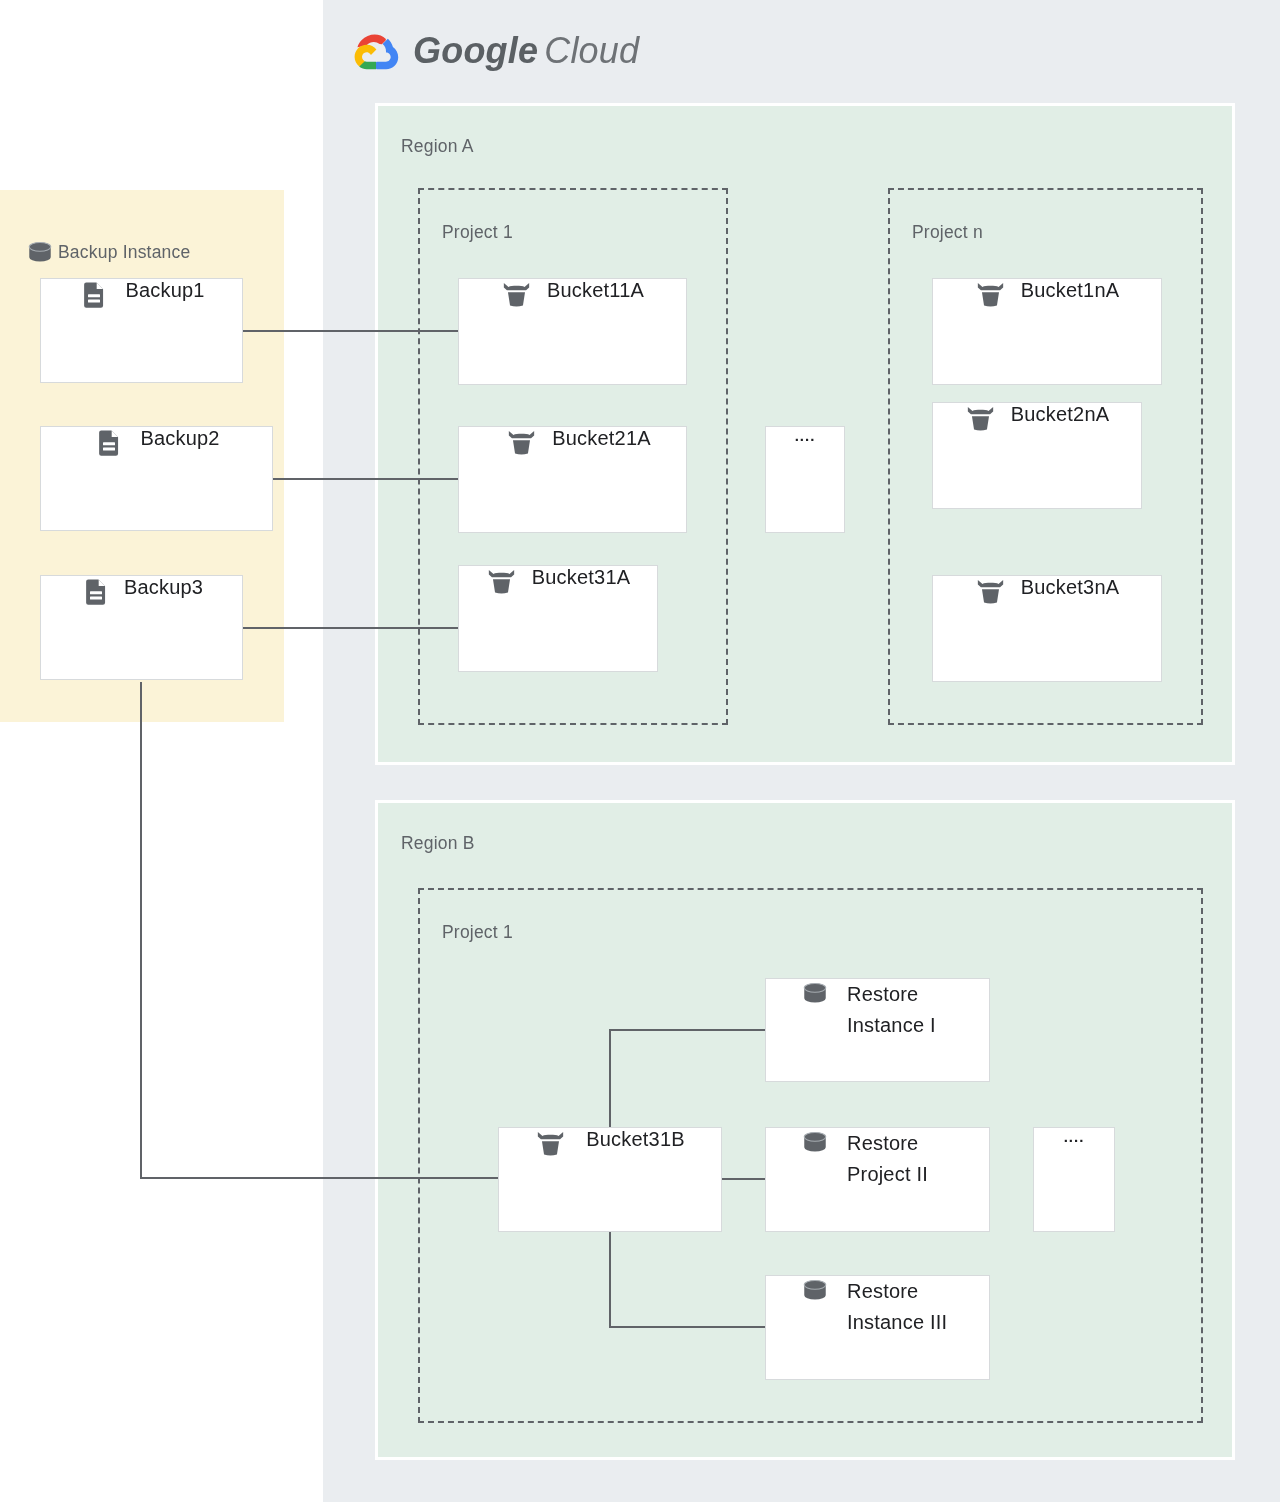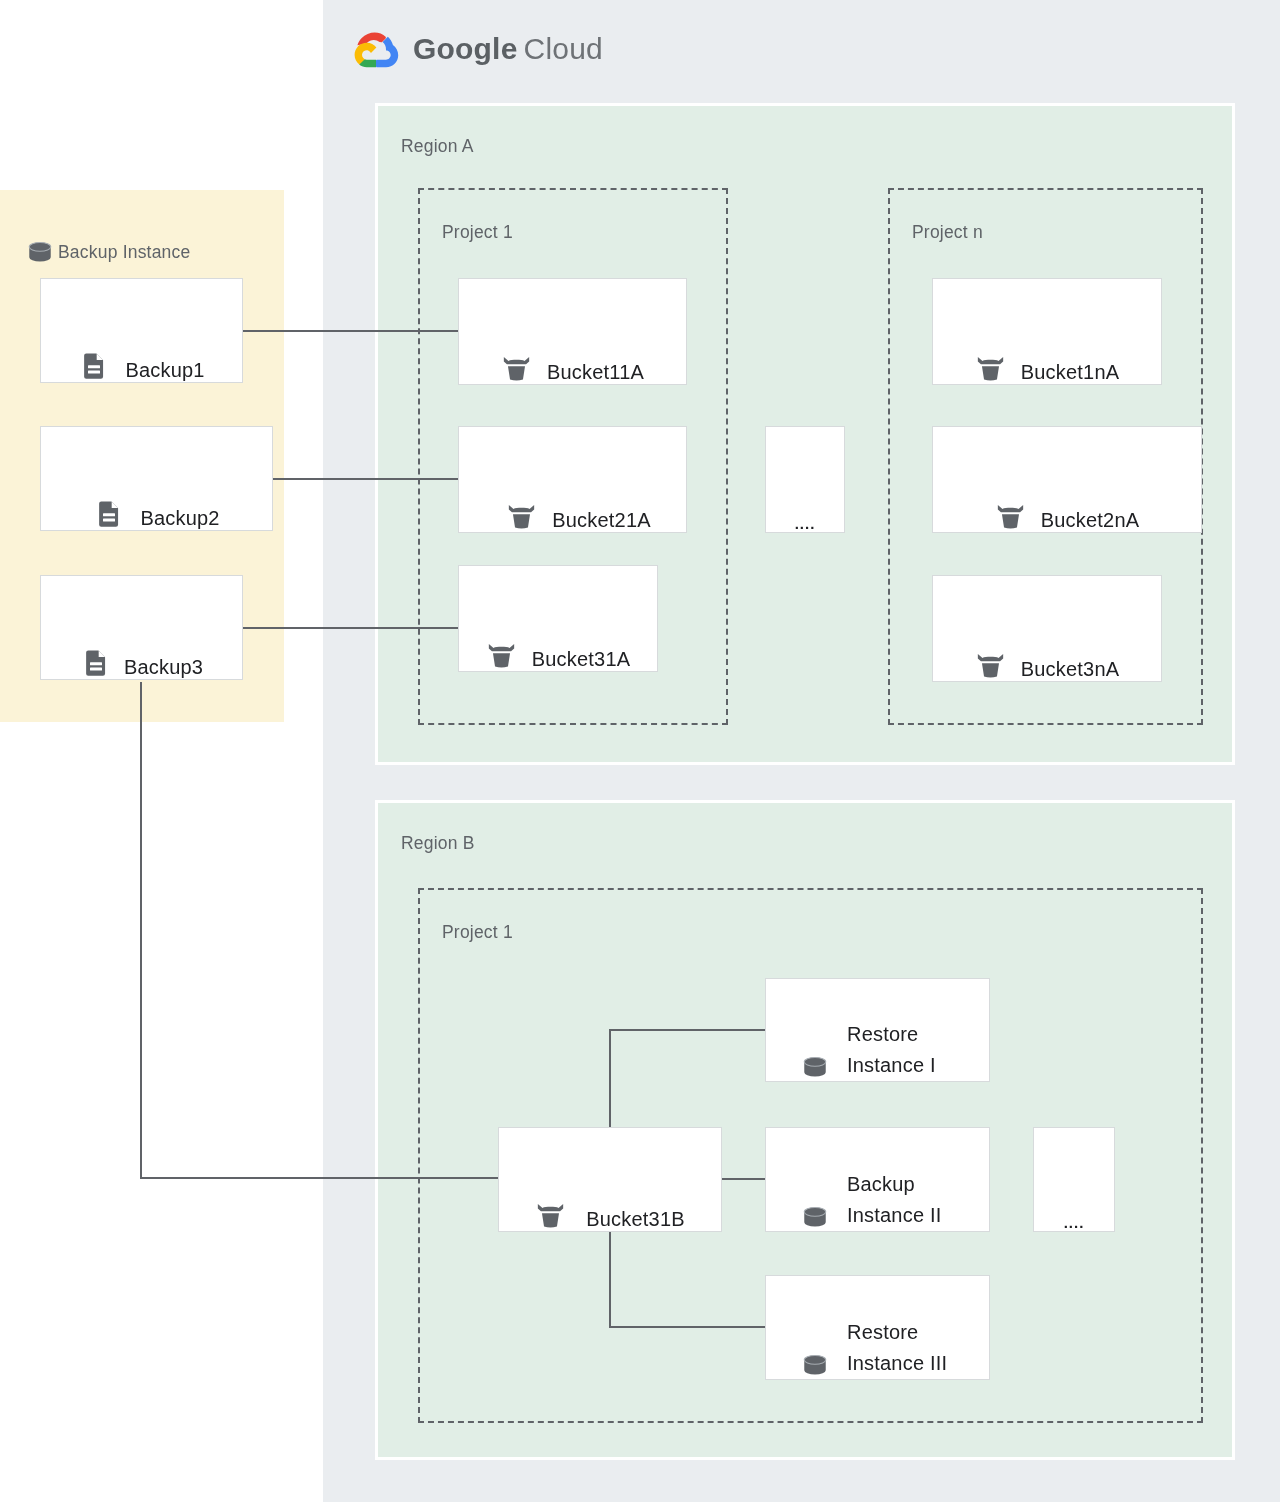--- a/index.html
+++ b/index.html
@@ -2,55 +2,55 @@
 <html><head>
 <meta charset="utf-8">
 <style>
   html,body{margin:0;padding:0;background:#ffffff;}
   .page{
     position:relative;width:1280px;height:1502px;background:#ffffff;overflow:hidden;
     font-family:"Liberation Sans","DejaVu Sans",sans-serif;
   }
   .gray-panel{position:absolute;left:323px;top:0;width:957px;height:1502px;background:#eaedf0;}
   .logo{position:absolute;left:353px;top:30px;display:flex;align-items:center;gap:13px;}
-  .logo-text{font-size:30px;letter-spacing:.2px;}
+  .logo-text{font-size:36px;letter-spacing:.2px;font-style:italic;}
   .logo-text .g{color:#5b6064;font-weight:700;}
   .logo-text .c{color:#6e7276;font-weight:400;margin-left:6px;}
   .region{position:absolute;background:#e1eee6;border:3px solid #ffffff;box-sizing:border-box;}
   .region-a{left:375px;top:103px;width:860px;height:662px;}
   .region-b{left:375px;top:800px;width:860px;height:660px;}
   .region-label,.project-label,.panel-title{
     color:#5f6368;font-size:17.5px;letter-spacing:.2px;
   }
   .region-label{position:absolute;left:23px;top:30px;}
   .project{position:absolute;border:2px dashed #5f6368;box-sizing:border-box;}
   .project-label{position:absolute;left:22px;top:32px;}
   .proj-a1{left:40px;top:82px;width:310px;height:537px;}
   .proj-an{left:510px;top:82px;width:315px;height:537px;}
   .proj-b1{left:40px;top:85px;width:785px;height:535px;}
   .yellow-panel{position:absolute;left:0;top:190px;width:284px;height:532px;background:#fbf3d7;}
   .panel-header{position:absolute;left:22px;top:214px;display:flex;align-items:center;margin-top:24px;}
   .node{
     position:absolute;background:#ffffff;border:1.5px solid #d7dadc;box-sizing:border-box;
-    display:flex;align-items:flex-end;justify-content:center;gap:15px;
+    display:flex;align-items:flex-start;justify-content:center;gap:15px;
   }
   .node-label{color:#202124;font-size:20px;letter-spacing:.2px;}
   .node-label.two-line{width:110px;line-height:31px;}
   .dots-node{justify-content:center;}
   .dots{color:#202124;font-size:15px;font-weight:700;letter-spacing:1px;}
   .line{position:absolute;background:#606368;}
   
   .n-backup1{left:40px;top:278px;width:203px;height:105px;}
   .n-backup2{left:40px;top:426px;width:233px;height:105px;}
   .n-backup3{left:40px;top:575px;width:203px;height:105px;gap:12px;}
   .n-b11a{left:458px;top:278px;width:229px;height:107px;}
   .n-b21a{left:458px;top:426px;width:229px;height:107px;padding-left:12px;}
   .n-b31a{left:458px;top:565px;width:200px;height:107px;}
   .n-b1na{left:932px;top:278px;width:230px;height:107px;}
-  .n-b2na{left:932px;top:426px;width:270px;height:107px;}
+  .n-b2na{left:932px;top:402px;width:210px;height:107px;}
   .n-b3na{left:932px;top:575px;width:230px;height:107px;}
   .n-dots-a{left:765px;top:426px;width:80px;height:107px;}
   .n-b31b{left:498px;top:1127px;width:224px;height:105px;gap:20px;}
   .n-rest1{left:765px;top:978px;width:225px;height:104px;}
   .n-rest2{left:765px;top:1127px;width:225px;height:105px;}
   .n-rest3{left:765px;top:1275px;width:225px;height:105px;}
   .n-dots-b{left:1033px;top:1127px;width:82px;height:105px;}
   
   .l-h{height:2px;}
   .l-v{width:2px;}
@@ -236,21 +236,21 @@
         </svg>
       </span>
     <span class="node-label two-line">Restore Instance I</span>
   </div>
   <div class="node n-rest2">
     <span class="icon">
         <svg width="34" height="28" viewBox="0 0 24 24">
           <use href="#cylinder-glyph"></use>
         </svg>
       </span>
-    <span class="node-label two-line">Backup Instance II</span>
+    <span class="node-label two-line">Restore Project II</span>
   </div>
   <div class="node n-rest3">
     <span class="icon">
         <svg width="34" height="28" viewBox="0 0 24 24">
           <use href="#cylinder-glyph"></use>
         </svg>
       </span>
     <span class="node-label two-line">Restore Instance III</span>
   </div>
   <div class="node dots-node n-dots-b">

